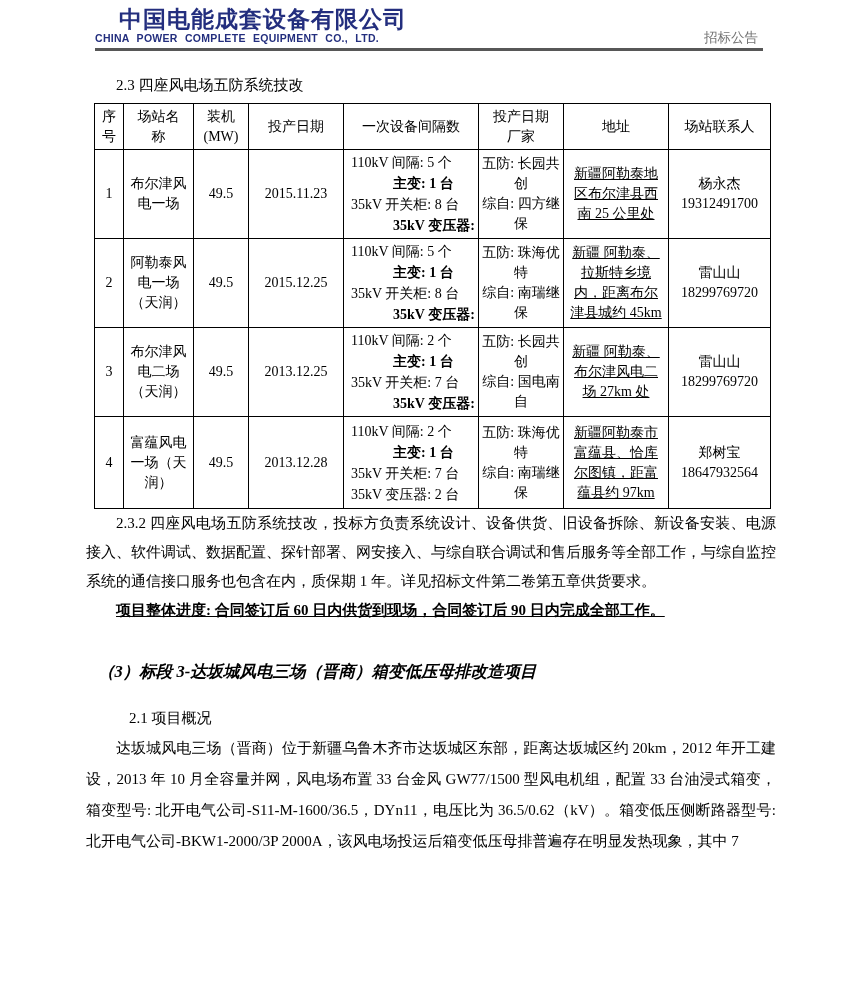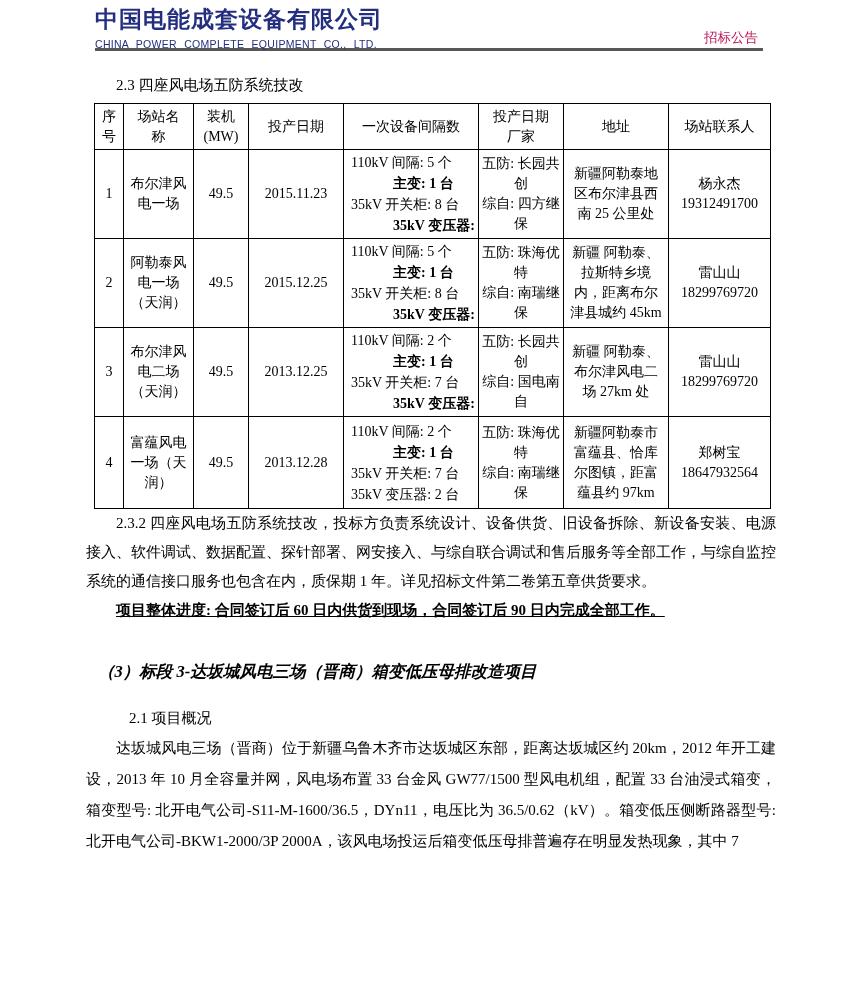--- a/index.html
+++ b/index.html
@@ -7,23 +7,23 @@
     position:relative; width:864px; height:997px; background:#ffffff;
     overflow:hidden; color:#000;
     font-family:"Liberation Serif","DejaVu Serif",serif;
   }
   
   .header { position:absolute; left:95px; top:7px; width:668px; height:41px;
             border-bottom:3px solid #575757; }
   .logo-cn { font-family:"Liberation Sans","DejaVu Sans",sans-serif;
              font-weight:900; font-size:23px; line-height:24px; letter-spacing:1px; }
   .logo-en { font-family:"Liberation Sans","DejaVu Sans",sans-serif;
-             font-weight:normal; font-size:10.5px; line-height:12px;
-             letter-spacing:0.3px; word-spacing:4px; margin-top:7px; }
-  .doc-type { position:absolute; right:5px; bottom:1px; font-size:13.5px; color:#be185d; }
+             font-weight:bold; font-size:10.5px; line-height:12px;
+             letter-spacing:0.3px; word-spacing:4px; margin-top:1px; }
+  .doc-type { position:absolute; right:5px; bottom:1px; font-size:13.5px; color:#737373; }
   
   .content { position:absolute; left:86px; top:70px; width:690px;
              font-size:15px; line-height:30px; text-align:justify; }
   .content p { margin:0; }
   .ind { text-indent:2em; }
   .bold { font-weight:bold;text-decoration:underline; }
   
   .farm-table { table-layout:fixed; border-collapse:collapse; width:676px;
                 margin:3px 0 0 8px; }
   .farm-table th, .farm-table td {
@@ -31,37 +31,37 @@
       vertical-align:middle; padding:2px 3px; line-height:20px;
       text-indent:0; overflow:hidden; }
   .farm-table th { font-weight:normal; white-space:pre-line; }
   .farm-table thead tr { height:46px; }
   .farm-table tbody tr { height:85px; }
   .farm-table tbody tr:last-child { height:92px; }
   col.c1{width:29px} col.c2{width:70px} col.c3{width:55px} col.c4{width:95px}
   col.c5{width:135px} col.c6{width:85px} col.c7{width:105px} col.c8{width:102px}
   td.eq { text-align:left; padding-left:7px; padding-right:2px; }
   td.eq div { line-height:21px; white-space:nowrap; }
-  td.addr { padding:2px 6px; }
+  td.addr { padding:2px 6px;text-decoration:underline; }
   .bd { font-weight:bold;margin-left:42px; }
   
   .post { line-height:29px; }
   .h3 { font-weight:bold; font-size:16.5px; margin:32px 0 0 12px !important;
         line-height:30px; text-align:left;font-style:italic; }
   .h21 { margin-top:16px !important; text-indent:43px; line-height:30px; }
   .p21 { line-height:31px; }
 </style>
 </head>
 <body>
 
 <div class="page">
 
   <div class="header" style="border-bottom-color: rgb(87, 87, 87);">
     <div>
-      <div class="logo-cn" style="color: rgb(35, 46, 126);">中国电能成套设备有限公司</div>
+      <div class="logo-cn" style="color: rgb(35, 46, 126); margin-left: 24px;">中国电能成套设备有限公司</div>
       <div class="logo-en" style="color: rgb(35, 46, 126);">CHINA POWER COMPLETE EQUIPMENT CO., LTD.</div>
     </div>
     <div class="doc-type">招标公告</div>
   </div>
 
   <div class="content">
     <p class="ind">2.3 四座风电场五防系统技改</p>
 
     <table class="farm-table">
       <colgroup>

